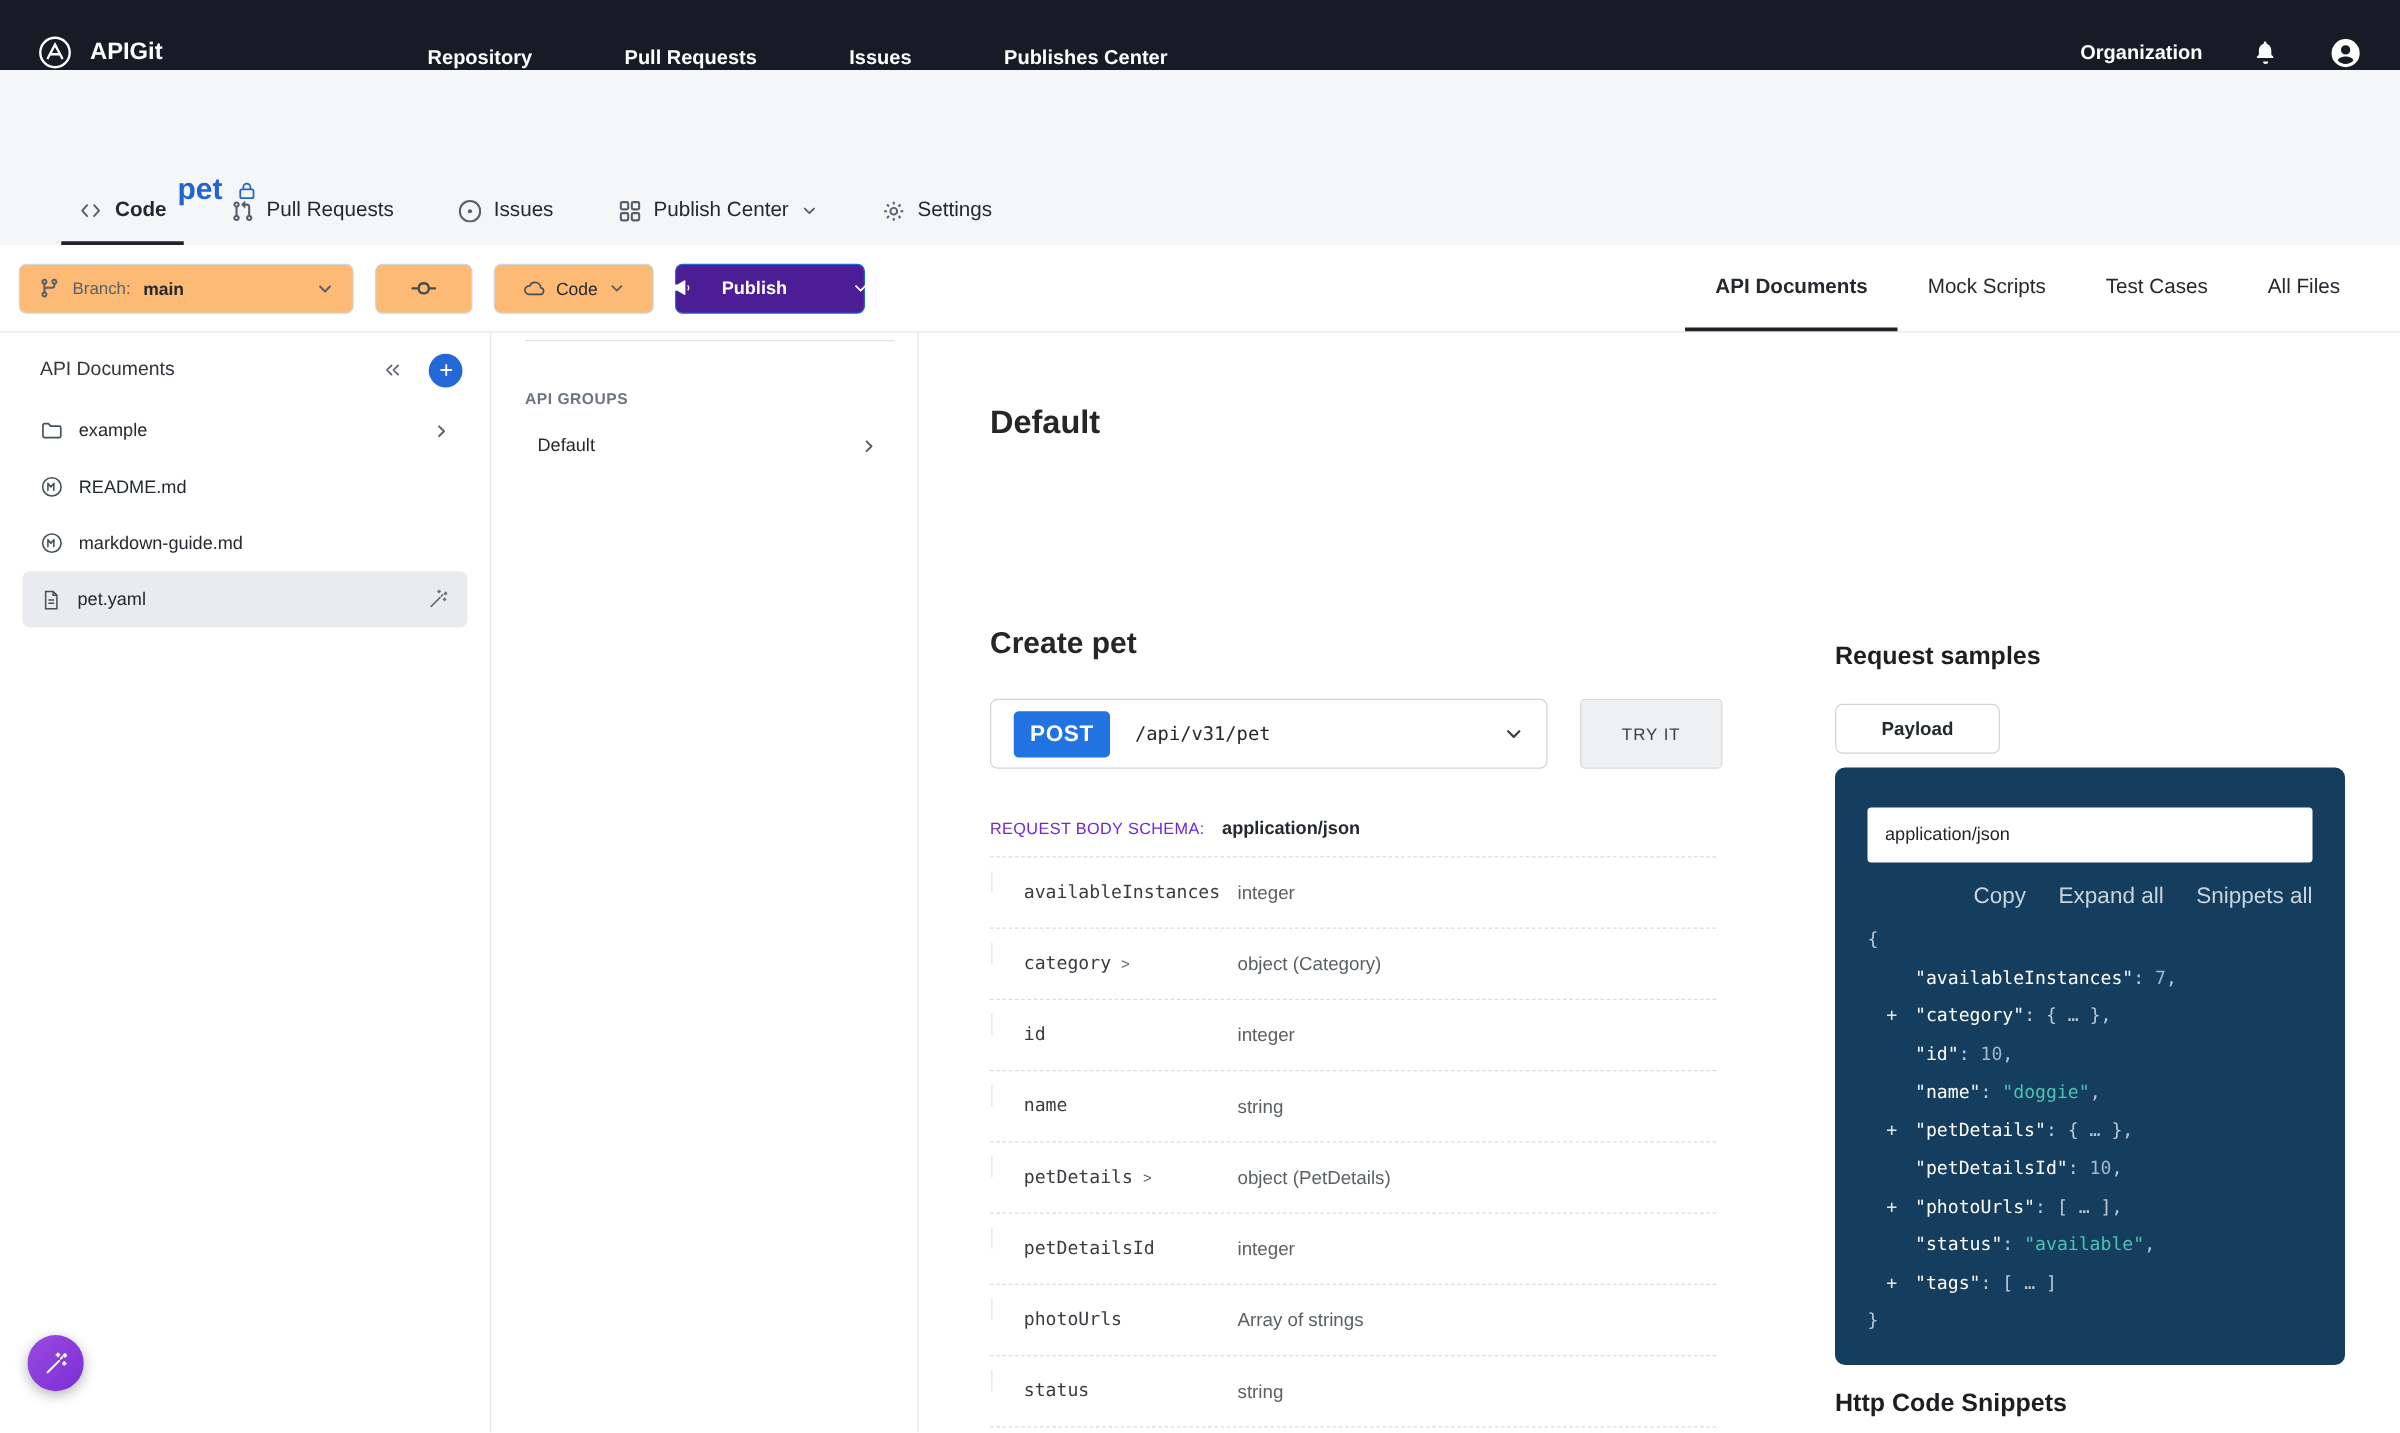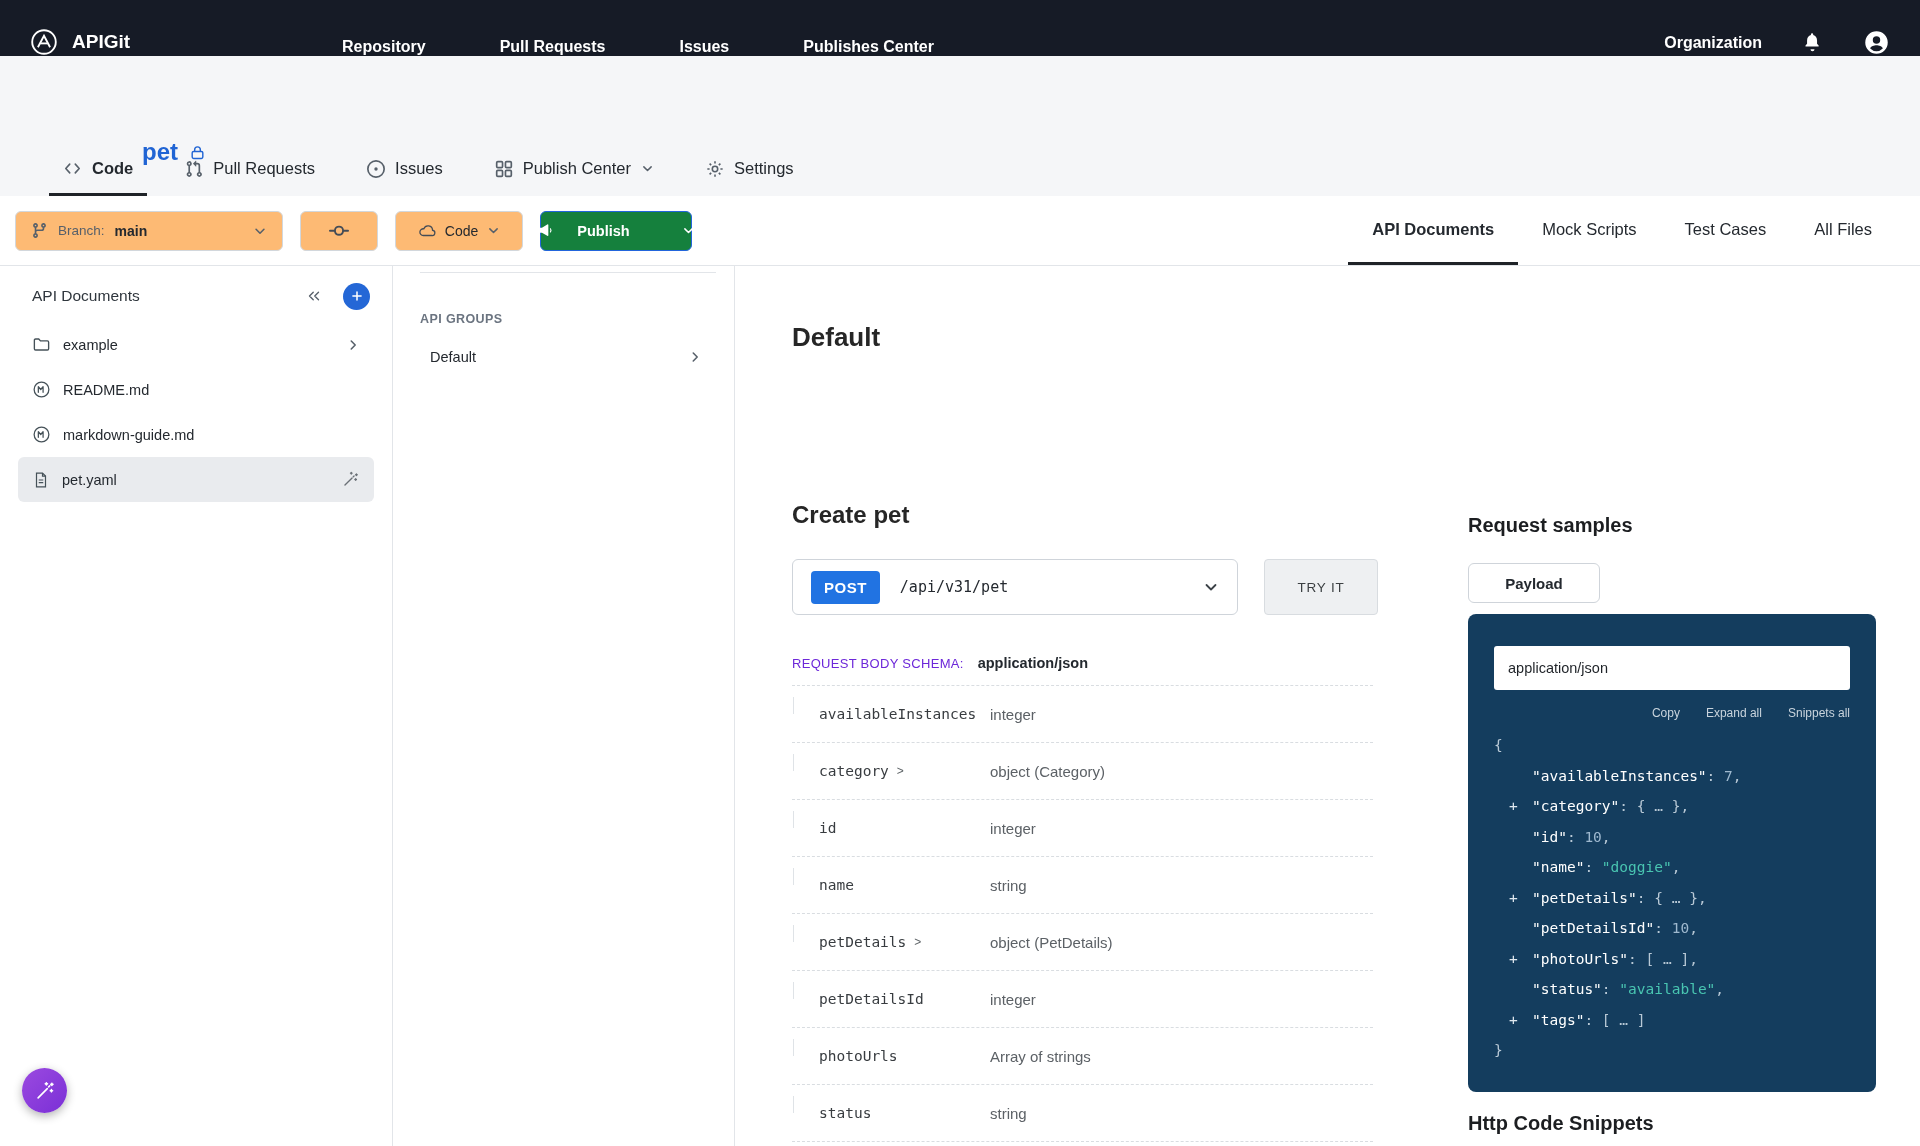--- a/index.html
+++ b/index.html
@@ -26,21 +26,21 @@
 
 .toolbar{height:70px;background:#fff;border-bottom:1px solid #e2e5e9;display:flex;align-items:center;padding:0 24px 0 15px;gap:17px}
 .btn{display:flex;align-items:center;border:1px solid #d2d7dc;border-radius:6px;height:40px;background:#fdba74;font-size:14px;color:#24292f;cursor:pointer}
 .branch-btn{padding:0 15px;gap:10px;width:268px}
 .branch-btn .lbl{color:#57606a;font-size:13.5px}
 .branch-btn .val{font-weight:700}
 .branch-btn .chev{margin-left:auto;color:#57606a}
 .icon-btn{width:78px;justify-content:center;color:#444c56}
 .code-btn{width:128px;justify-content:center;gap:9px;color:#444c56}
 .code-btn .t{color:#24292f}
-.publish-btn{background:#15803d;border:1px solid #2265dc;color:#fff;width:152px;justify-content:center;gap:23px;font-weight:600;font-size:14.5px}
+.publish-btn{background:#4c1d95;border:1px solid #2265dc;color:#fff;width:152px;justify-content:center;gap:23px;font-weight:600;font-size:14.5px}
 .pub-div{width:1px;height:20px;background:rgba(255,255,255,.4);margin:0 3px}
 .toolbar-tabs{margin-left:auto;align-self:stretch;display:flex}
 .t-tab{display:flex;align-items:center;padding:0 24px;font-size:16.5px;color:#24292f;border-bottom:3px solid transparent;cursor:pointer}
 .t-tab.active{font-weight:700;border-bottom-color:#1f2328}
 
 
 .body-area{display:flex;height:880px}
 
 
 .sidebar{width:393px;border-right:1px solid #e2e5e9;padding-top:8px;flex:none}
@@ -59,41 +59,41 @@
 .g-head{margin-left:27px;font-size:12.5px;letter-spacing:.4px;color:#6b7480;font-weight:600}
 .g-item{display:flex;align-items:center;justify-content:space-between;height:46px;margin-top:8px;padding:0 32px 0 37px;font-size:14.5px;color:#24292f;cursor:pointer}
 .g-item .ic{color:#57606a}
 
 
 .main{flex:1;position:relative;padding-left:57px}
 .h-default{margin-top:56px;font-size:26px;font-weight:600;color:#262626}
 .h-create{margin-top:148px;font-size:24px;font-weight:600;color:#262626}
 .endpoint-row{margin-top:30px;display:flex;gap:26px;align-items:center}
 .ep-select{width:446px;height:56px;border:1px solid #cfd4da;border-radius:6px;display:flex;align-items:center;padding:0 18px;gap:20px;cursor:pointer;background:#fff}
-.method{background:#2173e2;color:#fff;font-size:15px;font-weight:700;letter-spacing:.5px;padding:8px 13px;border-radius:4px}
+.method{background:#2173e2;color:#fff;font-size:18px;font-weight:700;letter-spacing:.5px;padding:8px 13px;border-radius:4px}
 .path{font-family:"DejaVu Sans Mono",monospace;font-size:15px;color:#24292f}
 .ep-select .chev{margin-left:auto;color:#3c4248}
 .tryit{width:114px;height:56px;background:#eef0f2;border:1px solid #d8dce0;border-radius:4px;font-size:13.5px;letter-spacing:.8px;color:#3c4043;display:flex;align-items:center;justify-content:center;cursor:pointer}
 .schema-row{margin-top:40px;width:581px;display:flex;align-items:baseline;gap:14px;padding-bottom:14px;border-bottom:1px dashed #d9dde1}
 .schema-lbl{font-size:13px;color:#6d28d9;letter-spacing:.3px}
 .schema-type{font-size:14.5px;color:#24292f;font-weight:600}
 .fields{width:581px}
 .frow{position:relative;height:57px;display:flex;align-items:center;border-bottom:1px dashed #d9dde1}
 .frow::before{content:"";position:absolute;left:1px;top:11px;height:17px;border-left:1px solid #dfe3e7}
 .fname{width:198px;padding-left:27px;font-family:"DejaVu Sans Mono",monospace;font-size:14.5px;color:#383c40;display:flex;align-items:center;gap:8px}
 .fname .exp{color:#5f6568;font-size:12px;font-family:"Liberation Sans",sans-serif}
 .ftype{font-size:15px;color:#5c6166}
 
 
 .right-col{position:absolute;left:733px;top:248px;width:420px}
 .rs-title{font-size:20px;font-weight:700;color:#1c1e21}
 .payload-btn{margin-top:26px;width:132px;height:40px;border:1px solid #cfd4da;border-radius:6px;background:#fff;font-size:15px;font-weight:600;color:#24292f;display:flex;align-items:center;justify-content:center;cursor:pointer}
 .sample-panel{margin-top:11px;width:408px;height:478px;background:#143d5e;border-radius:8px;padding:32px 26px 0}
 .ct-select{height:44px;background:#fff;border-radius:3px;display:flex;align-items:center;padding:0 14px;font-size:14.5px;color:#1f2328;cursor:pointer}
-.sample-actions{margin-top:16px;display:flex;justify-content:flex-end;gap:26px;font-size:12px;color:#c9d4dd}
+.sample-actions{margin-top:16px;display:flex;justify-content:flex-end;gap:26px;font-size:18px;color:#c9d4dd}
 .act{cursor:pointer}
 .code{margin-top:10px;font-family:"DejaVu Sans Mono",monospace;font-size:14.5px;line-height:30.5px}
 .cl{display:flex;white-space:pre}
 .cl .g{width:38px;padding-left:15px;color:#dfe8ef;flex:none}
 .tok-k{color:#ffffff}
 .tok-p{color:#b9c9d6}
 .tok-n{color:#9fb9cf}
 .tok-s{color:#49c5b1}
 .snippets-title{margin-top:20px;font-size:20px;font-weight:700;color:#1c1e21}
 

